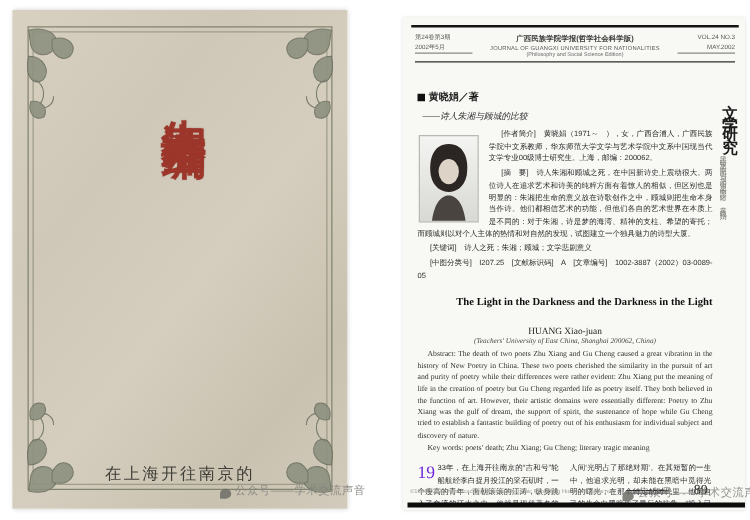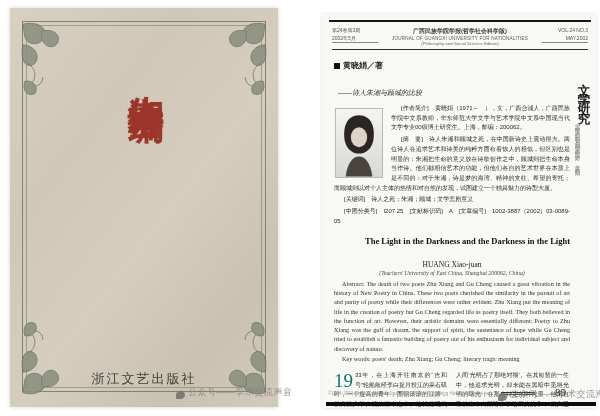--- a/index.html
+++ b/index.html
@@ -53,21 +53,21 @@
     color:#555;
   }
   .jh-left  { width:46px; font-size:5px; line-height:1.5; border-bottom:1px solid #888; }
   .jh-center{ flex:1; text-align:center; }
   .jh-right { width:46px; font-size:5px; line-height:1.5; text-align:right; border-bottom:1px solid #888; }
   .jh-cn  { font-size:6px; font-weight:700; color:#3a3a3a; }
   .jh-en  { font-size:4.6px; color:#5a5a5a; letter-spacing:.2px; }
   .jh-sub { font-size:4.4px; color:#6a6a6a; }
 
   .byline {
-    position:absolute; left:12px; top:46px; font-size:8px; font-weight:700; color:#1c1c1c;
+    position:absolute; left:12px; top:58px; font-size:8px; font-weight:700; color:#1c1c1c;
     display:flex; align-items:center; gap:3px;text-align:center;
   }
   .byline .sq { width:6px; height:6px; background:#111; display:inline-block; }
 
   .jtitle {
     position:absolute; left:12px; top:52px; width:232px;
     font-family:"DejaVu Serif", serif; font-weight:700; font-size:15px;
     letter-spacing:.5px; color:#111; white-space:nowrap;
   }
   .jsubtitle { position:absolute; left:16px; top:74px; font-size:7px; color:#2e2e2e; font-style:italic; }
@@ -81,21 +81,21 @@
   }
   .zh { font-size:6px; line-height:1.62; text-align:justify; text-indent:10px; margin-bottom:2px; }
   .en-title { clear:none; margin-top:9px; text-align:right; font-family:"Liberation Serif",serif; font-weight:700; font-size:8.5px; color:#111; }
   .en-author { text-align:center; font-family:"Liberation Serif",serif; font-size:7.5px; margin-top:14px; color:#222; }
   .en-affil { text-align:center; font-family:"Liberation Serif",serif; font-style:italic; font-size:5.8px; color:#444; margin-top:1px; }
   .en-abs { margin-top:3px; font-family:"Liberation Serif",serif; font-size:6.2px; line-height:1.5; text-align:justify; text-indent:8px; color:#333; }
   .en-kw  { margin-top:2px; font-family:"Liberation Serif",serif; font-size:6.2px; text-indent:8px; color:#333; }
 
   .bodycols { display:flex; gap:9px; margin-top:9px; }
   .bodycols .col { width:113px; font-size:6px; line-height:1.6; text-align:justify; color:#2b2b2b; }
-  .dropcap { float:left; font-family:"Liberation Serif",serif; font-size:19px; line-height:.95; margin:1px 2px 0 0; color:#0f766e; }
+  .dropcap { float:left; font-family:"Liberation Serif",serif; font-size:14px; line-height:.95; margin:1px 2px 0 0; color:#6d28d9; }
 
   .jsidebar { position:absolute; right:5px; top:60px; width:16px; text-align:center; }
   .sb-big {
     writing-mode:vertical-rl; text-orientation:upright;
     font-family:"DejaVu Serif",serif; font-weight:700; font-size:12.5px; letter-spacing:9px; color:#1b1b1b;
   }
   .sb-small {
     display:block; margin-top:10px;
     writing-mode:vertical-rl; text-orientation:upright;
     font-size:5.5px; letter-spacing:2.5px; color:#787872;
@@ -162,21 +162,21 @@
       <g fill="#8e9180" stroke="#6f7263" stroke-width="1">
         <path d="M8,6 C24,2 38,10 32,22 C27,32 12,30 10,20 Z"></path>
         <path d="M30,14 C46,10 54,22 46,30 C38,36 27,28 30,14 Z"></path>
         <path d="M8,30 C22,30 29,44 21,52 C12,58 4,48 8,30 Z"></path>
         <path d="M14,52 C24,57 24,70 16,76 C22,80 31,76 31,67" fill="none"></path>
         <path d="M10,72 C18,70 27,77 22,86 C13,90 7,82 10,72 Z"></path>
       </g>
     </svg>
 
     <div class="cover-title">朱湘诗全编</div>
-    <div class="cover-publisher">浙江文艺出版社</div>
+    <div class="cover-publisher">在上海开往南京的</div>
   </div>
 
   <div class="jpage">
     <div class="rule-top"></div>
 
     <div class="jheader">
       <div class="jh-left">
         <div>第24卷第3期</div>
         <div>2002年5月</div>
       </div>

